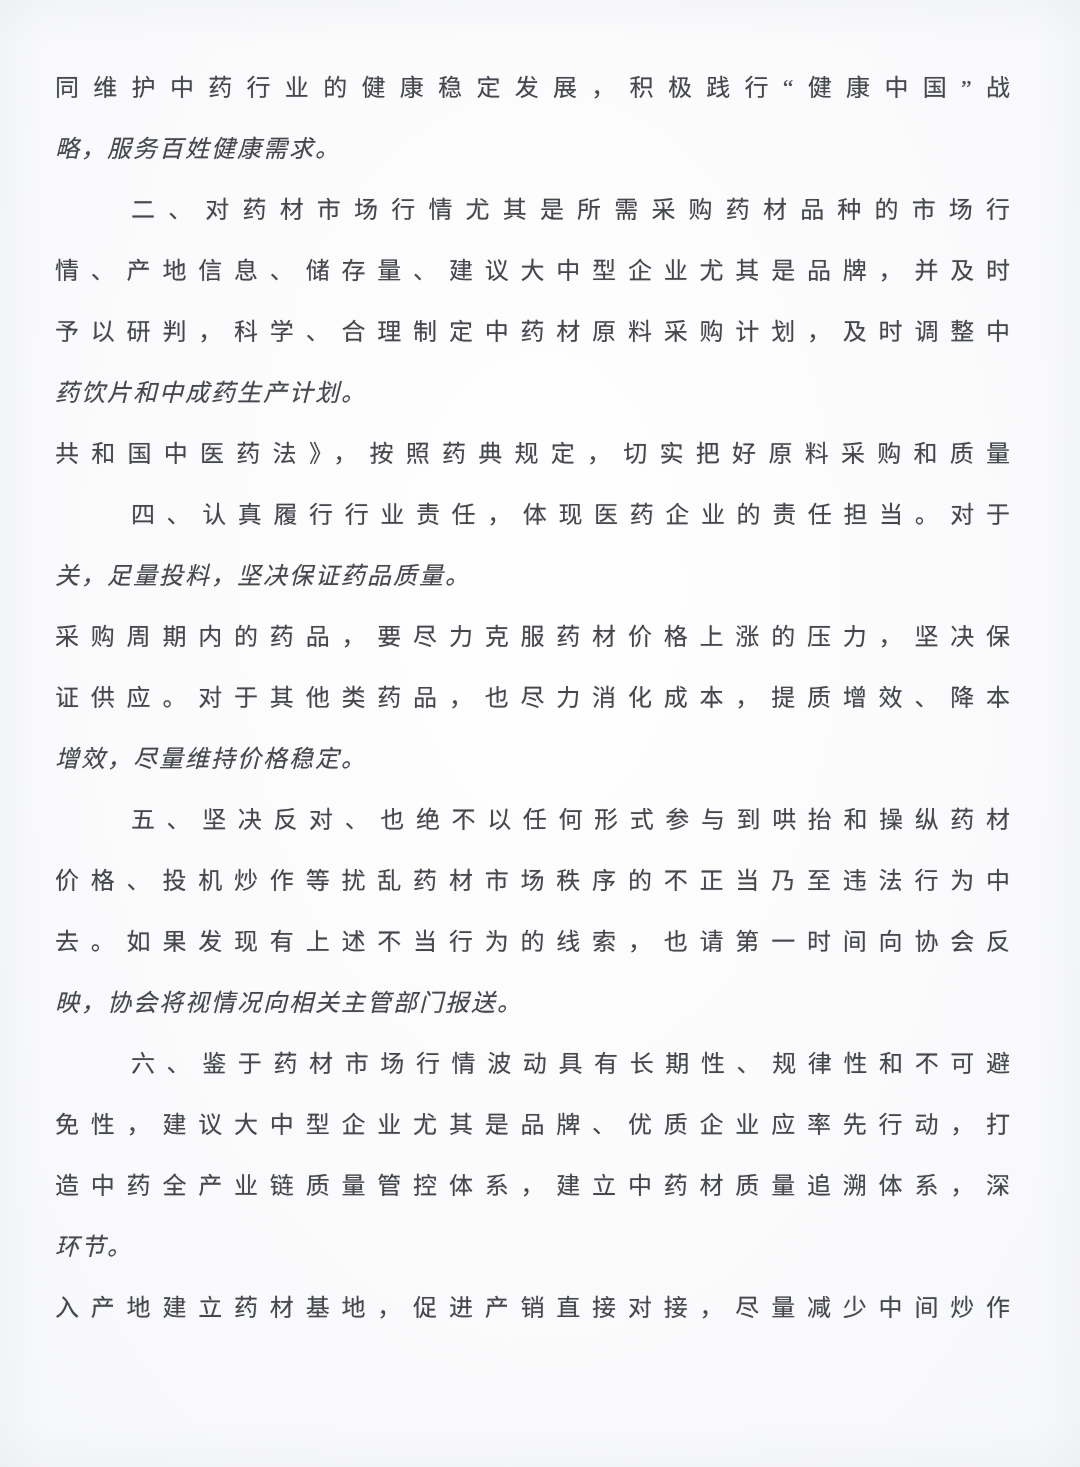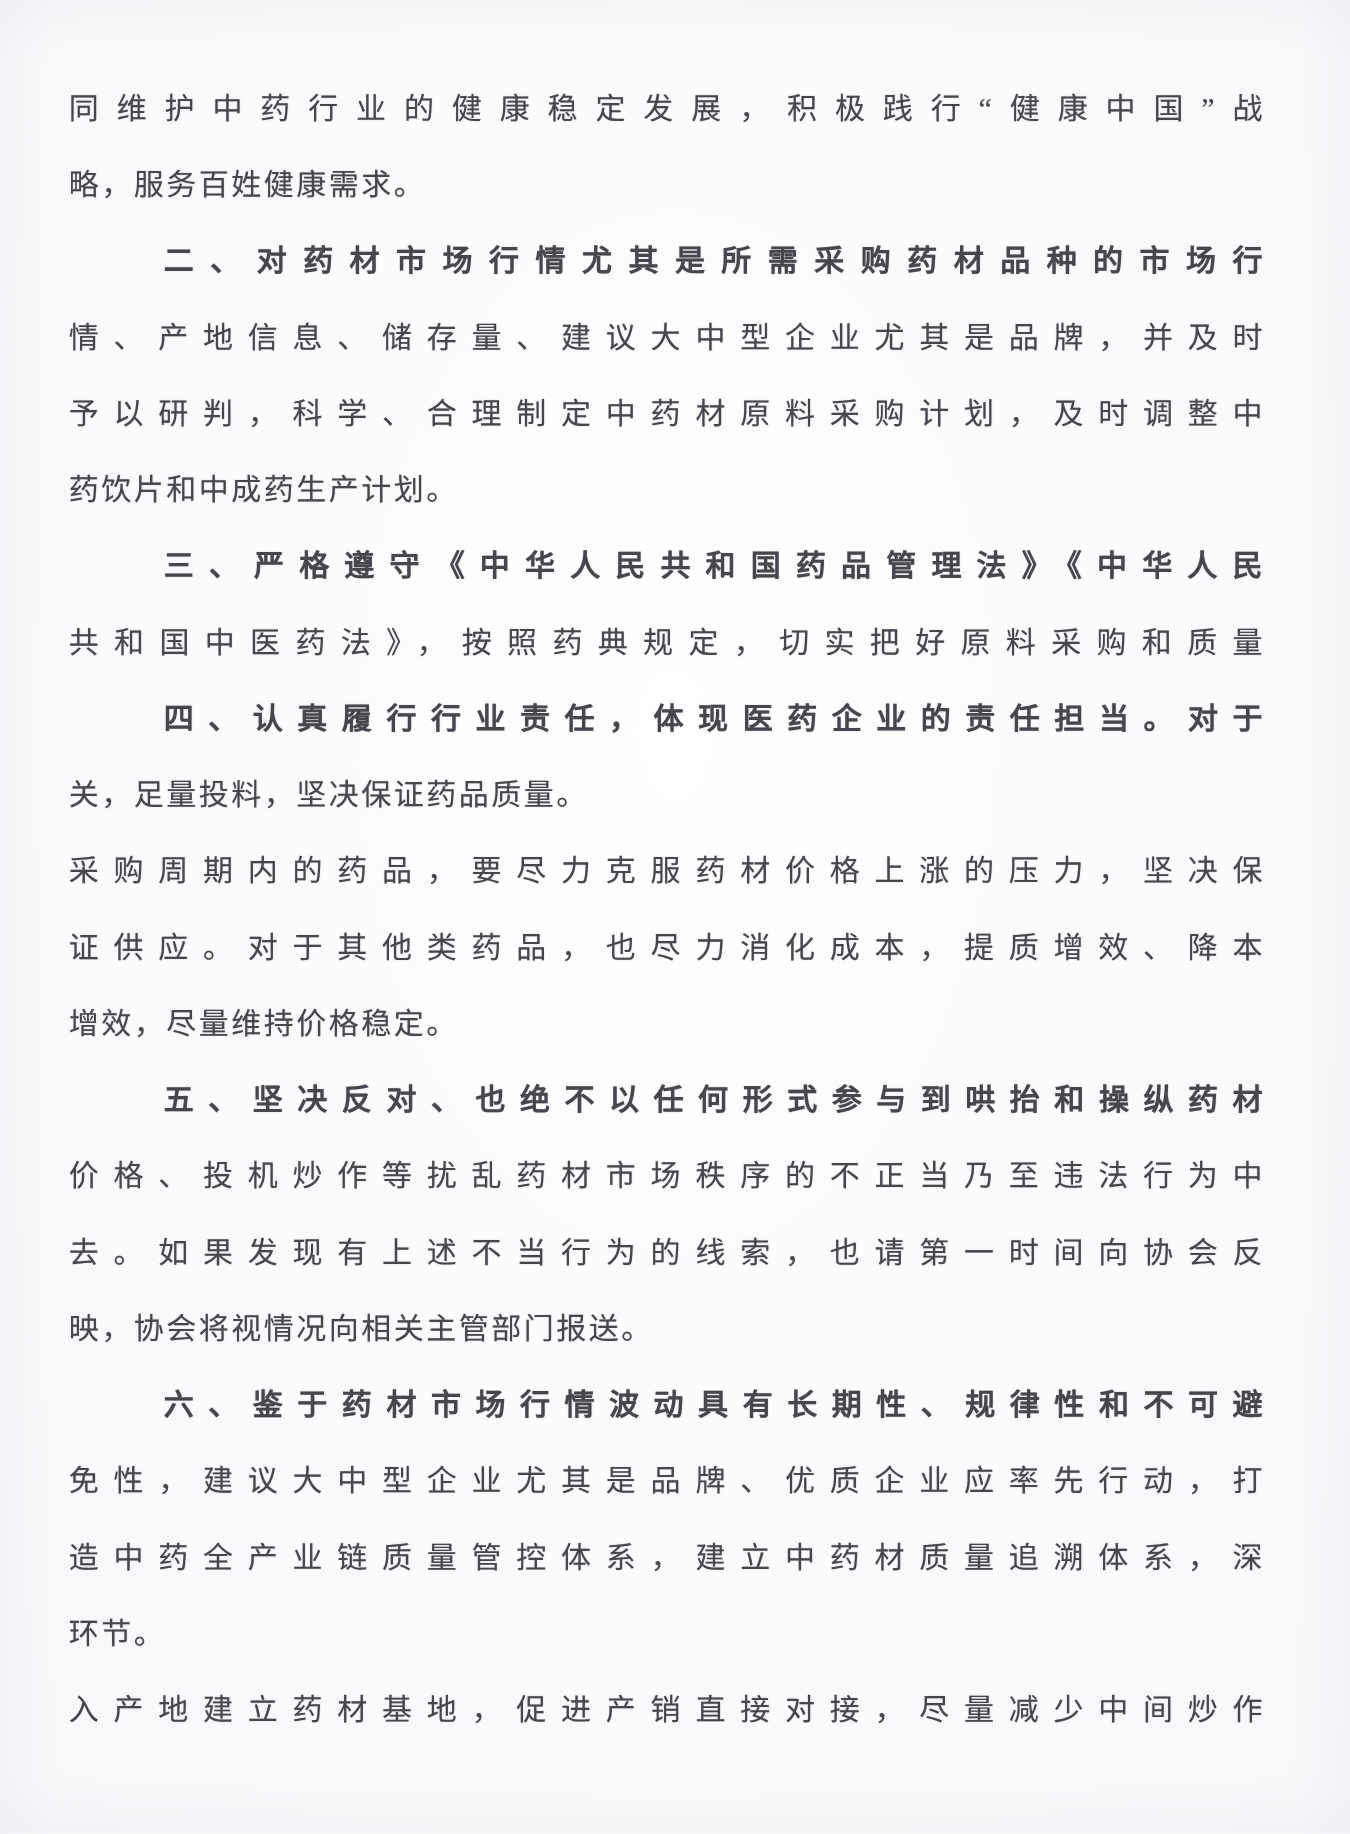--- a/index.html
+++ b/index.html
@@ -30,26 +30,26 @@
     line-height: 61px;
     font-size: 24px;
     letter-spacing: 0;
     text-align: justify;
     text-align-last: justify;
     white-space: nowrap;
     text-shadow: 0 0 1px rgba(70, 72, 80, 0.35);
   }
   .line.p-start {
     text-indent: 76px;
-    font-weight: bold;
   }
   .line.p-end {
     text-align: center;
     text-align-last: left;
     letter-spacing: 2px;
+    font-style: italic;
   }
   
   .scan-vignette {
     position: absolute;
     inset: 0;
     pointer-events: none;
     background:
       linear-gradient(90deg, rgba(225,228,233,0.25) 0%, rgba(255,255,255,0) 4%, rgba(255,255,255,0) 96%, rgba(225,228,233,0.25) 100%),
       linear-gradient(180deg, rgba(230,232,236,0.3) 0%, rgba(255,255,255,0) 3%, rgba(255,255,255,0) 97%, rgba(230,232,236,0.3) 100%);
   }
@@ -59,21 +59,20 @@
 
 <div class="page">
   <div class="scan-vignette"></div>
   <div class="text-block">
     <div class="line">同维护中药行业的健康稳定发展，积极践行“健康中国”战</div>
     <div class="line p-end">略，服务百姓健康需求。</div>
     <div class="line p-start">二、对药材市场行情尤其是所需采购药材品种的市场行</div>
     <div class="line">情、产地信息、储存量、建议大中型企业尤其是品牌，并及时</div>
     <div class="line">予以研判，科学、合理制定中药材原料采购计划，及时调整中</div>
     <div class="line p-end">药饮片和中成药生产计划。</div>
-    <div class="line p-start">三、严格遵守《中华人民共和国药品管理法》《中华人民</div>
     <div class="line">共和国中医药法》，按照药典规定，切实把好原料采购和质量</div>
     <div class="line p-start">四、认真履行行业责任，体现医药企业的责任担当。对于</div>
     <div class="line p-end">关，足量投料，坚决保证药品质量。</div>
     <div class="line">采购周期内的药品，要尽力克服药材价格上涨的压力，坚决保</div>
     <div class="line">证供应。对于其他类药品，也尽力消化成本，提质增效、降本</div>
     <div class="line p-end">增效，尽量维持价格稳定。</div>
     <div class="line p-start">五、坚决反对、也绝不以任何形式参与到哄抬和操纵药材</div>
     <div class="line">价格、投机炒作等扰乱药材市场秩序的不正当乃至违法行为中</div>
     <div class="line">去。如果发现有上述不当行为的线索，也请第一时间向协会反</div>
     <div class="line p-end">映，协会将视情况向相关主管部门报送。</div>

